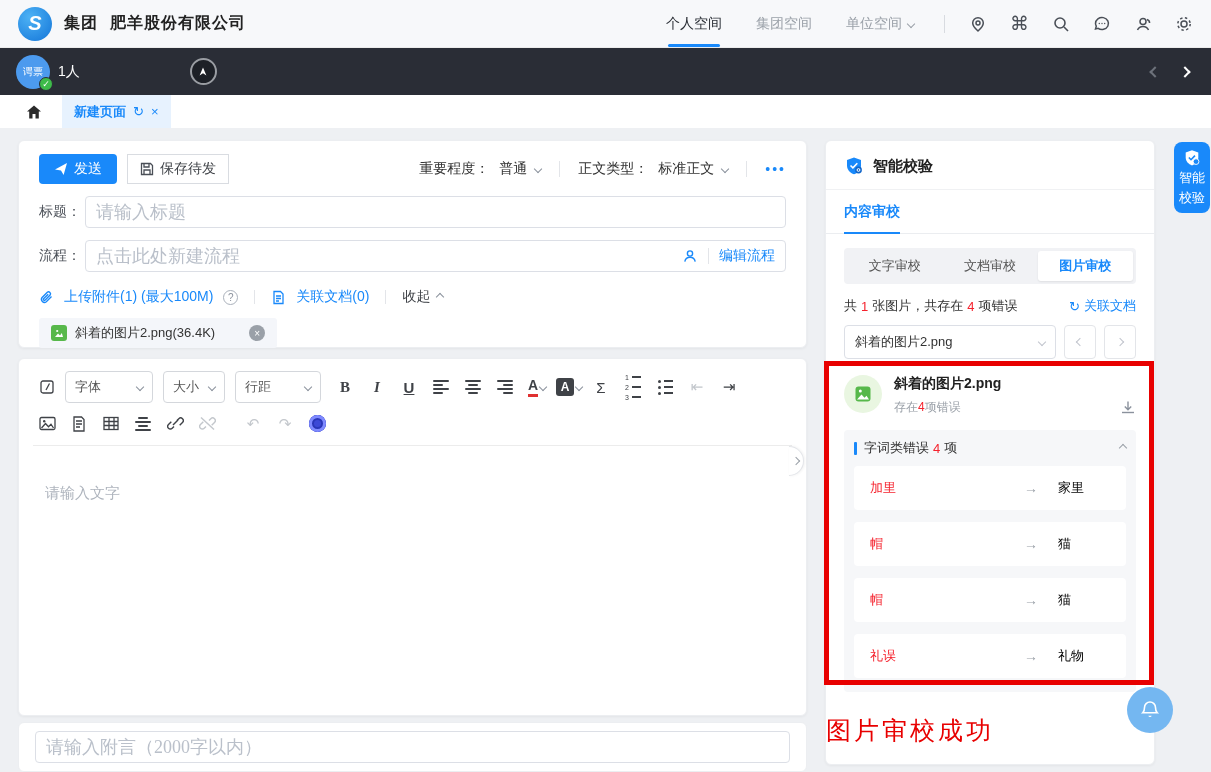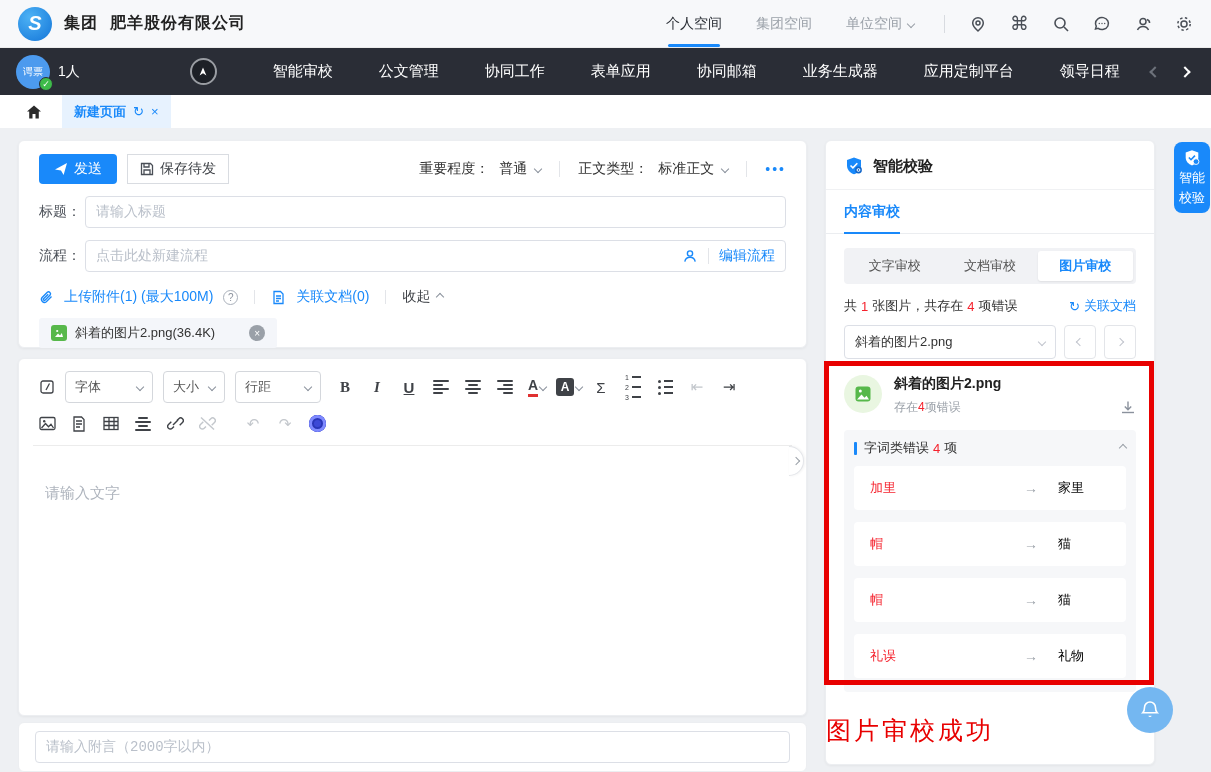--- a/index.html
+++ b/index.html
@@ -54,21 +54,21 @@
   .btn-send{background:#1989fa;color:#fff;border:none;border-radius:4px;height:30px;padding:0 15px;font-size:14px;display:flex;align-items:center;gap:6px;cursor:pointer}
   .btn-save{background:#fff;color:#3f4247;border:1px solid #d9dce1;border-radius:0;height:30px;padding:0 12px;font-size:14px;display:flex;align-items:center;gap:6px;margin-left:10px;cursor:pointer}
   .crow1 .rset{margin-left:auto;display:flex;align-items:center;gap:10px;color:#333;font-size:14px}
   .rset .vdiv{width:1px;height:16px;background:#e3e5e9;margin:0 8px}
   .rset .dd{display:flex;align-items:center;gap:8px;cursor:pointer}
   .rset .chev{color:#8a919c}
   .more-dots{color:#1989fa;font-size:14px;letter-spacing:2px;cursor:pointer}
   .frow{display:flex;align-items:center;margin-top:12px}
   .flabel{width:46px;color:#4a4f57;font-size:14px;flex:none}
   .inputwrap{flex:1;height:32px;border:1px solid #dcdfe6;border-radius:4px;display:flex;align-items:center;background:#fff;padding:0 10px;gap:10px}
-  .inputwrap input{border:none;outline:none;flex:1;font-size:14px;font-family:Liberation Mono, monospace;color:#ec4899;background:transparent}
+  .inputwrap input{border:none;outline:none;flex:1;font-size:18px;font-family:Liberation Serif, serif;color:#ec4899;background:transparent}
   .inputwrap input::placeholder{color:#bac0ca}
   .inputwrap .vdiv{width:1px;height:16px;background:#e3e5e9}
   .link{color:#1989fa;cursor:pointer;font-size:14px;white-space:nowrap}
   .attach-line{display:flex;align-items:center;gap:10px;margin-top:16px;font-size:14px}
   .attach-line .vdiv{width:1px;height:14px;background:#e3e5e9;margin:0 6px}
   .help-circle{width:15px;height:15px;border-radius:50%;border:1px solid #aab1bb;color:#8a919c;font-size:10px;display:inline-flex;align-items:center;justify-content:center;cursor:pointer}
   .collapse{color:#3f4247;display:flex;align-items:center;gap:7px;cursor:pointer}
   .collapse .chev{color:#8a919c}
   .chipwrap{margin-top:12px}
   .chip{display:inline-flex;align-items:center;gap:8px;background:#f4f6fa;border-radius:3px;padding:6px 12px;font-size:13px;color:#333;cursor:pointer}
@@ -208,30 +208,20 @@
   <div class="avatar">
     <span>谔票</span>
     <span class="badge">✓</span>
   </div>
   <span class="ncount">1人</span>
   <div class="nav-circle">
     <svg width="12" height="12" viewBox="0 0 12 12">
         <path d="M6 1.5l3.4 8-3.4-2.2-3.4 2.2z" fill="#fff"></path>
       </svg>
   </div>
-  <div class="nmenu">
-    <span class="nitem">智能审校</span>
-    <span class="nitem">公文管理</span>
-    <span class="nitem">协同工作</span>
-    <span class="nitem">表单应用</span>
-    <span class="nitem">协同邮箱</span>
-    <span class="nitem">业务生成器</span>
-    <span class="nitem">应用定制平台</span>
-    <span class="nitem">领导日程</span>
-  </div>
   <div class="nav-arrows">
     <i class="chev left arrow-left"></i>
     <i class="chev right arrow-right"></i>
   </div>
 </nav>
 
 <div class="tabstrip">
   <span class="home">
     <svg width="16" height="16" viewBox="0 0 16 16">
         <path d="M8 1.5l7 6h-2.2v7H9.5v-4.4h-3v4.4H3.2v-7H1z" fill="#2b2b2b"></path>

